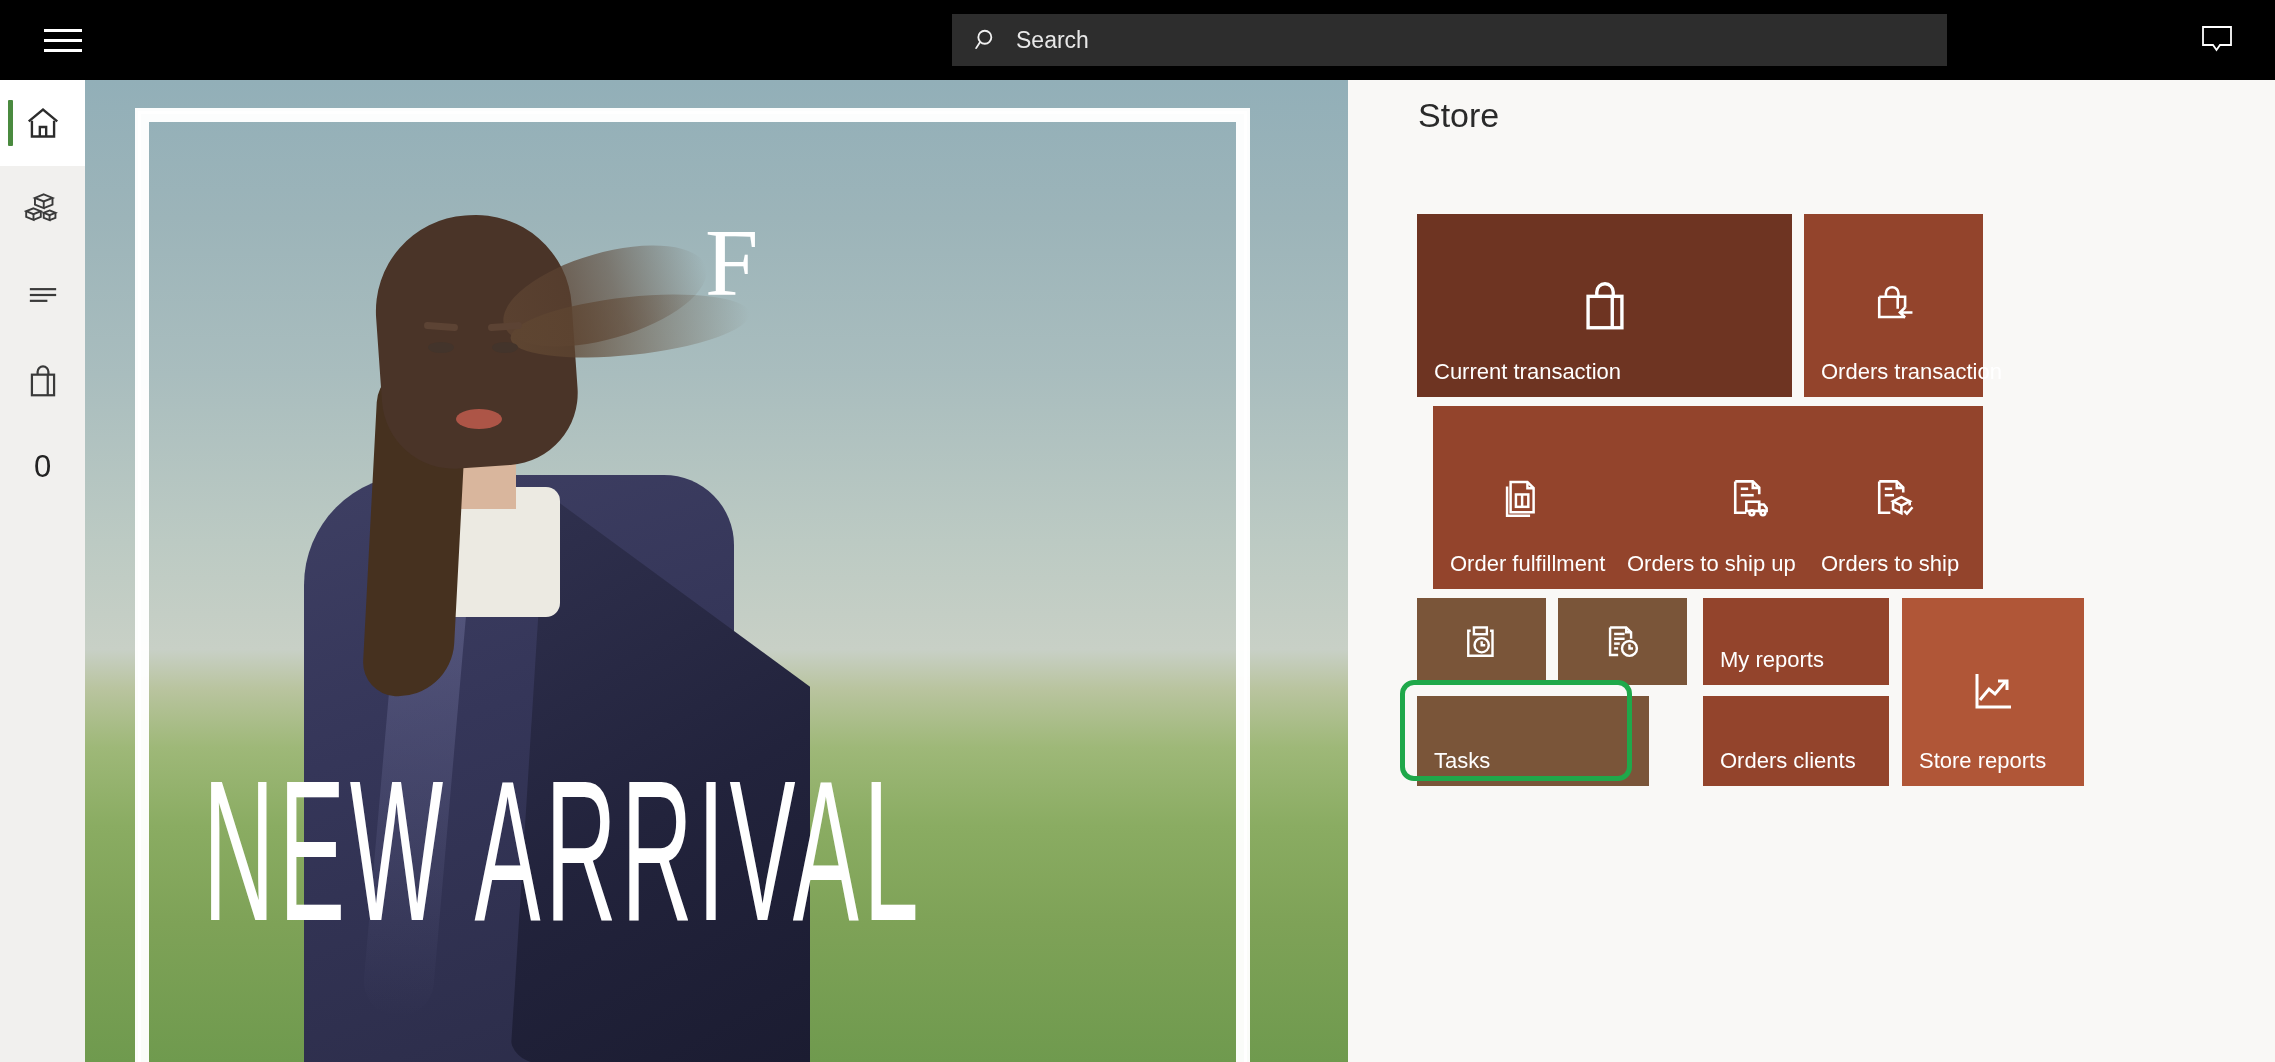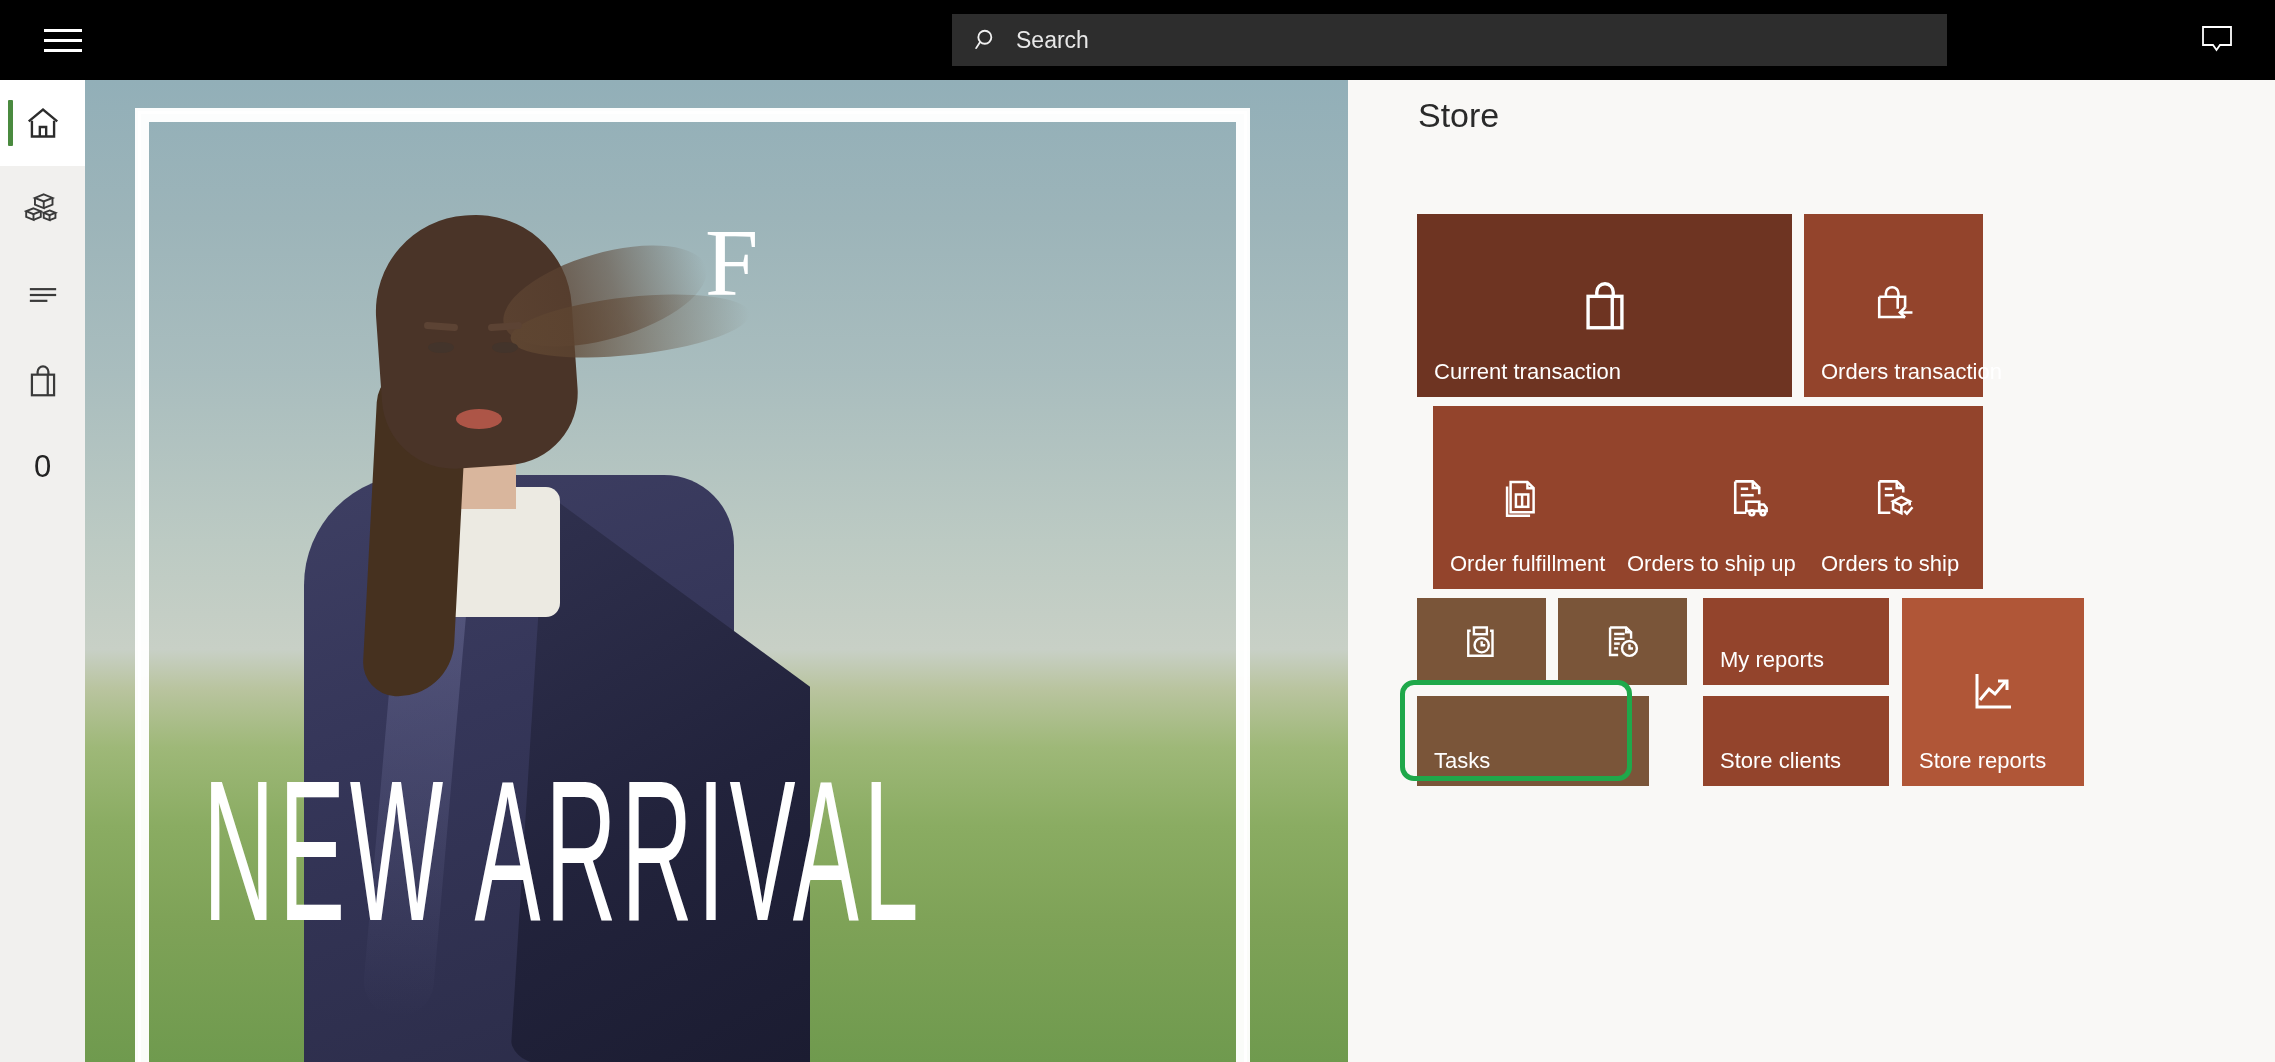--- a/index.html
+++ b/index.html
@@ -411,21 +411,21 @@
 
       <div class="tile" style="left:286px; top:480px; width:186px; height:87px; background:#93442c;">
         <span class="t-label">My reports</span>
       </div>
 
       <div class="tile" style="left:0px; top:578px; width:232px; height:90px; background:#7a5539;">
         <span class="t-label">Tasks</span>
       </div>
 
       <div class="tile" style="left:286px; top:578px; width:186px; height:90px; background:#93442c;">
-        <span class="t-label">Store clients</span>
+        <span class="t-label">Orders clients</span>
       </div>
 
       <div class="tile" style="left:485px; top:480px; width:182px; height:188px; background:#b05637;padding-left:9px;">
         <div class="t-icon">
           <svg width="52" height="52" viewBox="0 0 26 26" fill="none" stroke="#fff" stroke-width="1.5">
             <path d="M5 4 V20.5 H22"></path>
             <path d="M6.5 17 L11 11.5 L14 14 L19.5 7.5"></path>
             <path d="M15.5 7.5 H20 V12"></path>
           </svg>
         </div>

